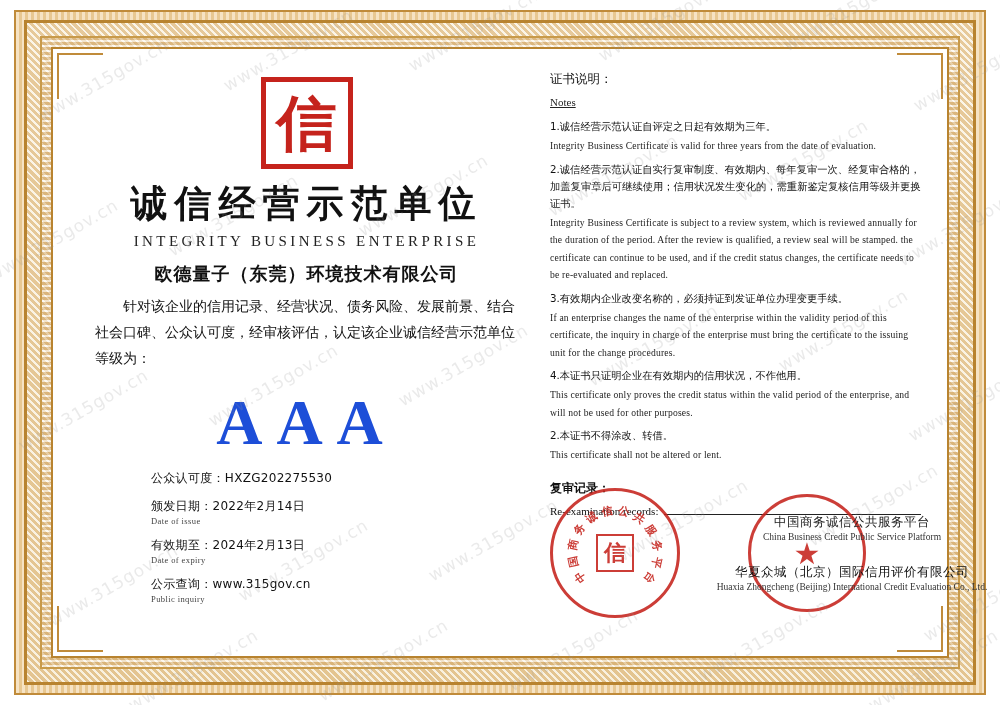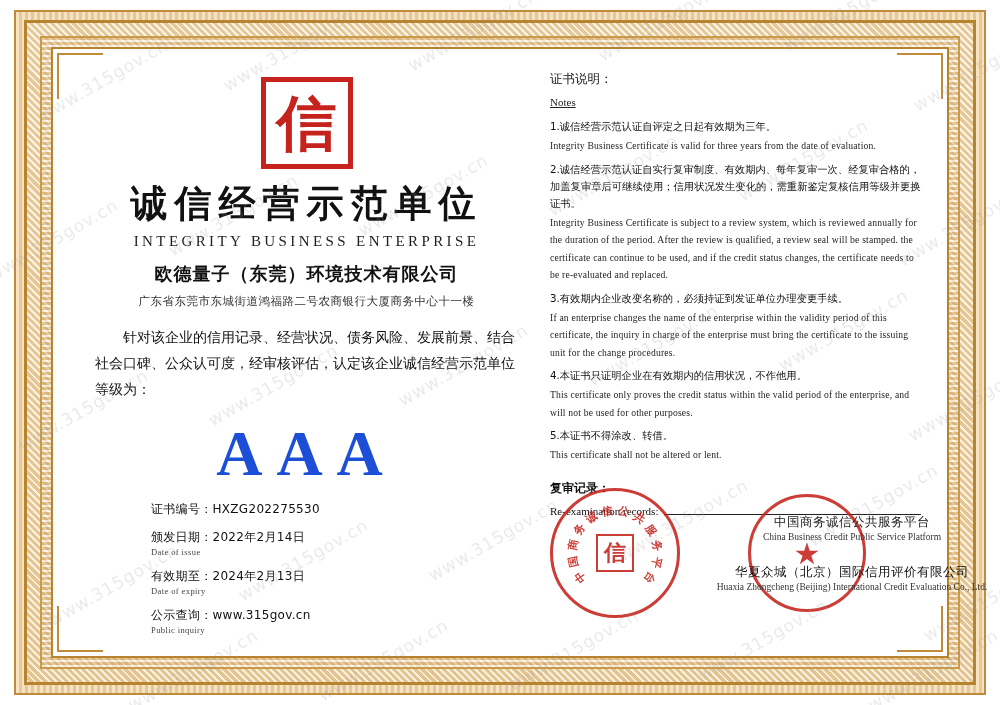--- a/index.html
+++ b/index.html
@@ -304,29 +304,28 @@
 
           <div class="left">
 
             <div class="emblem">
               <div class="glyph">信</div>
             </div>
 
             <div class="title-cn">诚信经营示范单位</div>
             <div class="title-en">INTEGRITY BUSINESS ENTERPRISE</div>
             <div class="company">欧德量子（东莞）环境技术有限公司</div>
-            <div class="address">广东省东莞市东城街道鸿福路二号农商银行大厦商务中心十一楼</div>
 
             <div class="body-text">针对该企业的信用记录、经营状况、债务风险、发展前景、结合社会口碑、公众认可度，经审核评估，认定该企业诚信经营示范单位等级为：</div>
 
             <div class="grade">AAA</div>
 
             <div class="meta">
               <div class="meta-row">
-                <div class="meta-cn"><span>证书编号：</span><span>HXZG202275530</span></div>
+                <div class="meta-cn"><span>公众认可度：</span><span>HXZG202275530</span></div>
               </div>
               <div class="meta-row">
                 <div class="meta-cn"><span>颁发日期：</span><span>2022年2月14日</span></div>
                 <div class="meta-en">Date of issue</div>
               </div>
               <div class="meta-row">
                 <div class="meta-cn"><span>有效期至：</span><span>2024年2月13日</span></div>
                 <div class="meta-en">Date of expiry</div>
               </div>
               <div class="meta-row">
@@ -345,21 +344,21 @@
 
             <div class="note-cn">2.诚信经营示范认证自实行复审制度、有效期内、每年复审一次、经复审合格的，加盖复审章后可继续使用；信用状况发生变化的，需重新鉴定复核信用等级并更换证书。</div>
             <div class="note-en">Integrity Business Certificate is subject to a review system, which is reviewed annually for the duration of the period. After the review is qualified, a review seal will be stamped. the certificate can continue to be used, and if the credit status changes, the certificate needs to be re-evaluated and replaced.</div>
 
             <div class="note-cn">3.有效期内企业改变名称的，必须持证到发证单位办理变更手续。</div>
             <div class="note-en">If an enterprise changes the name of the enterprise within the validity period of this certificate, the inquiry in charge of the enterprise must bring the certificate to the issuing unit for the change procedures.</div>
 
             <div class="note-cn">4.本证书只证明企业在有效期内的信用状况，不作他用。</div>
             <div class="note-en">This certificate only proves the credit status within the valid period of the enterprise, and will not be used for other purposes.</div>
 
-            <div class="note-cn">5.本证书不得涂改、转借。</div>
+            <div class="note-cn">2.本证书不得涂改、转借。</div>
             <div class="note-en">This certificate shall not be altered or lent.</div>
 
             <div class="reexam">
               <div class="reexam-cn">复审记录：</div>
               <div class="reexam-en">
                 <span>Re-examination records:</span>
                 <span class="reexam-line"></span>
               </div>
             </div>
 

